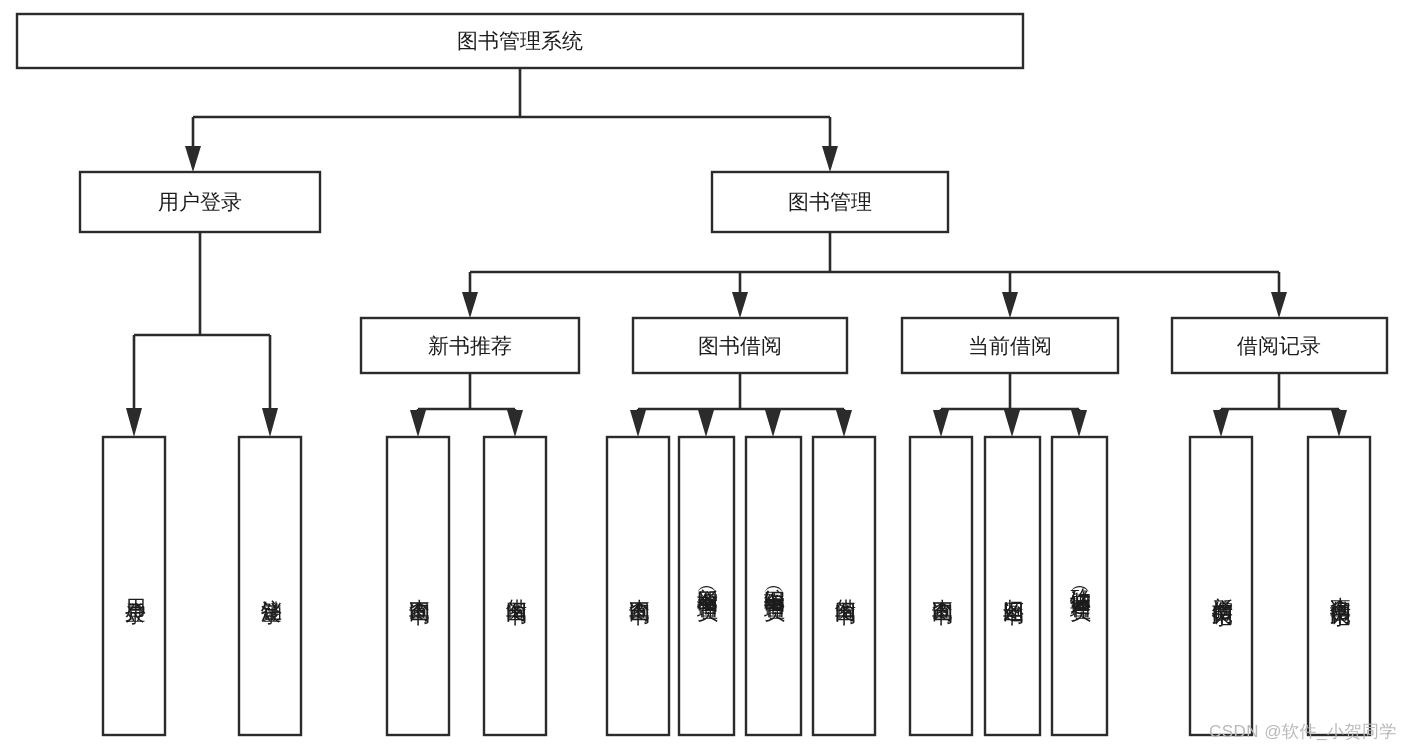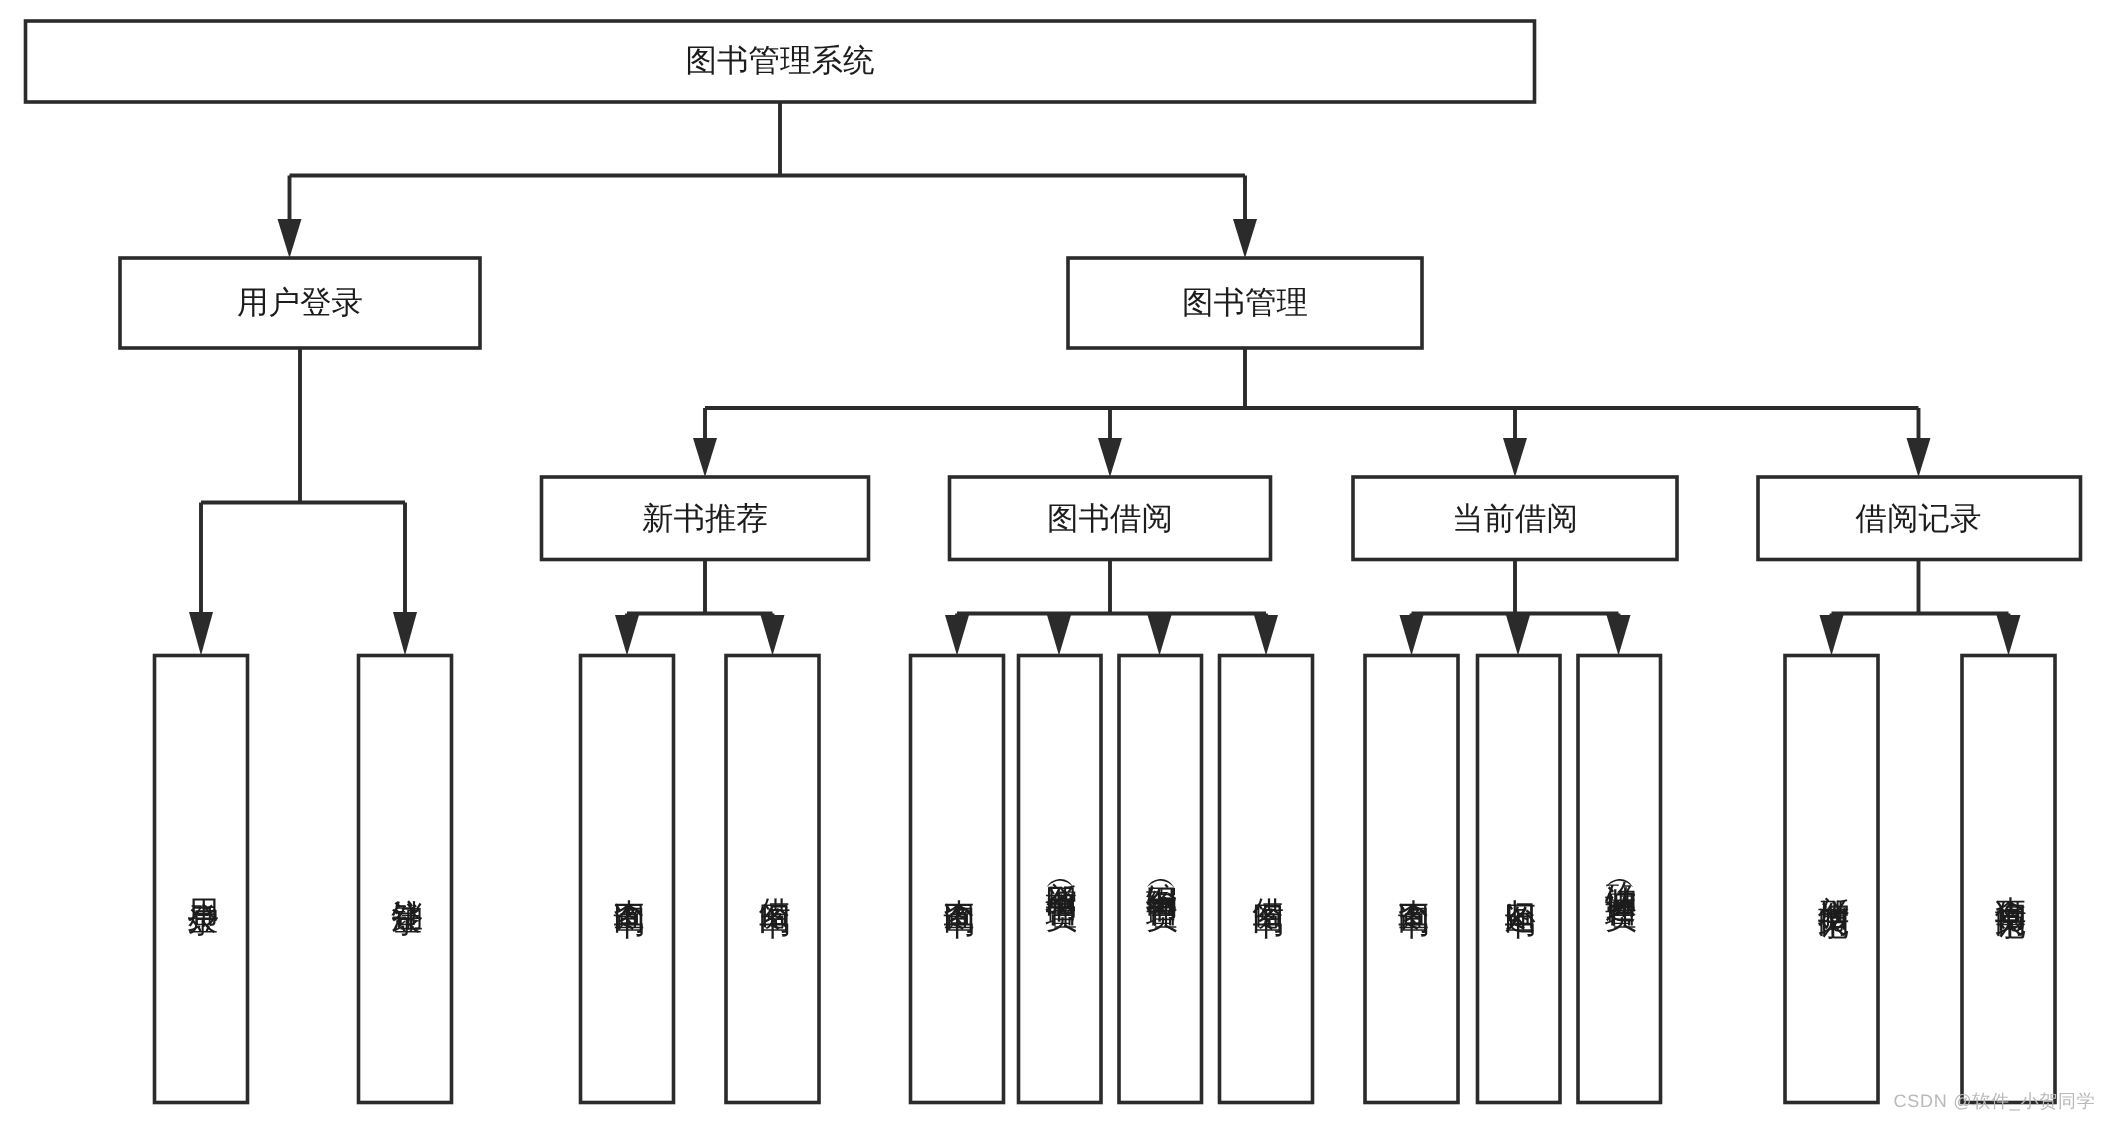--- a/index.html
+++ b/index.html
@@ -53,21 +53,21 @@
   }
   .arrow-head {
     fill: #2b2b2b;
     stroke: none;
   }
   .watermark {
     position: absolute;
     right: 8px;
     bottom: 4px;
     font-family: "Liberation Sans", "DejaVu Sans", sans-serif;
-    font-size: 12px;
+    font-size: 17px;
     color: #b9b9b9;
     white-space: nowrap;
     letter-spacing: 0.5px;
     pointer-events: none;
   }
 </style>
 </head>
 <body>
 
 <div id="diagram-root">

